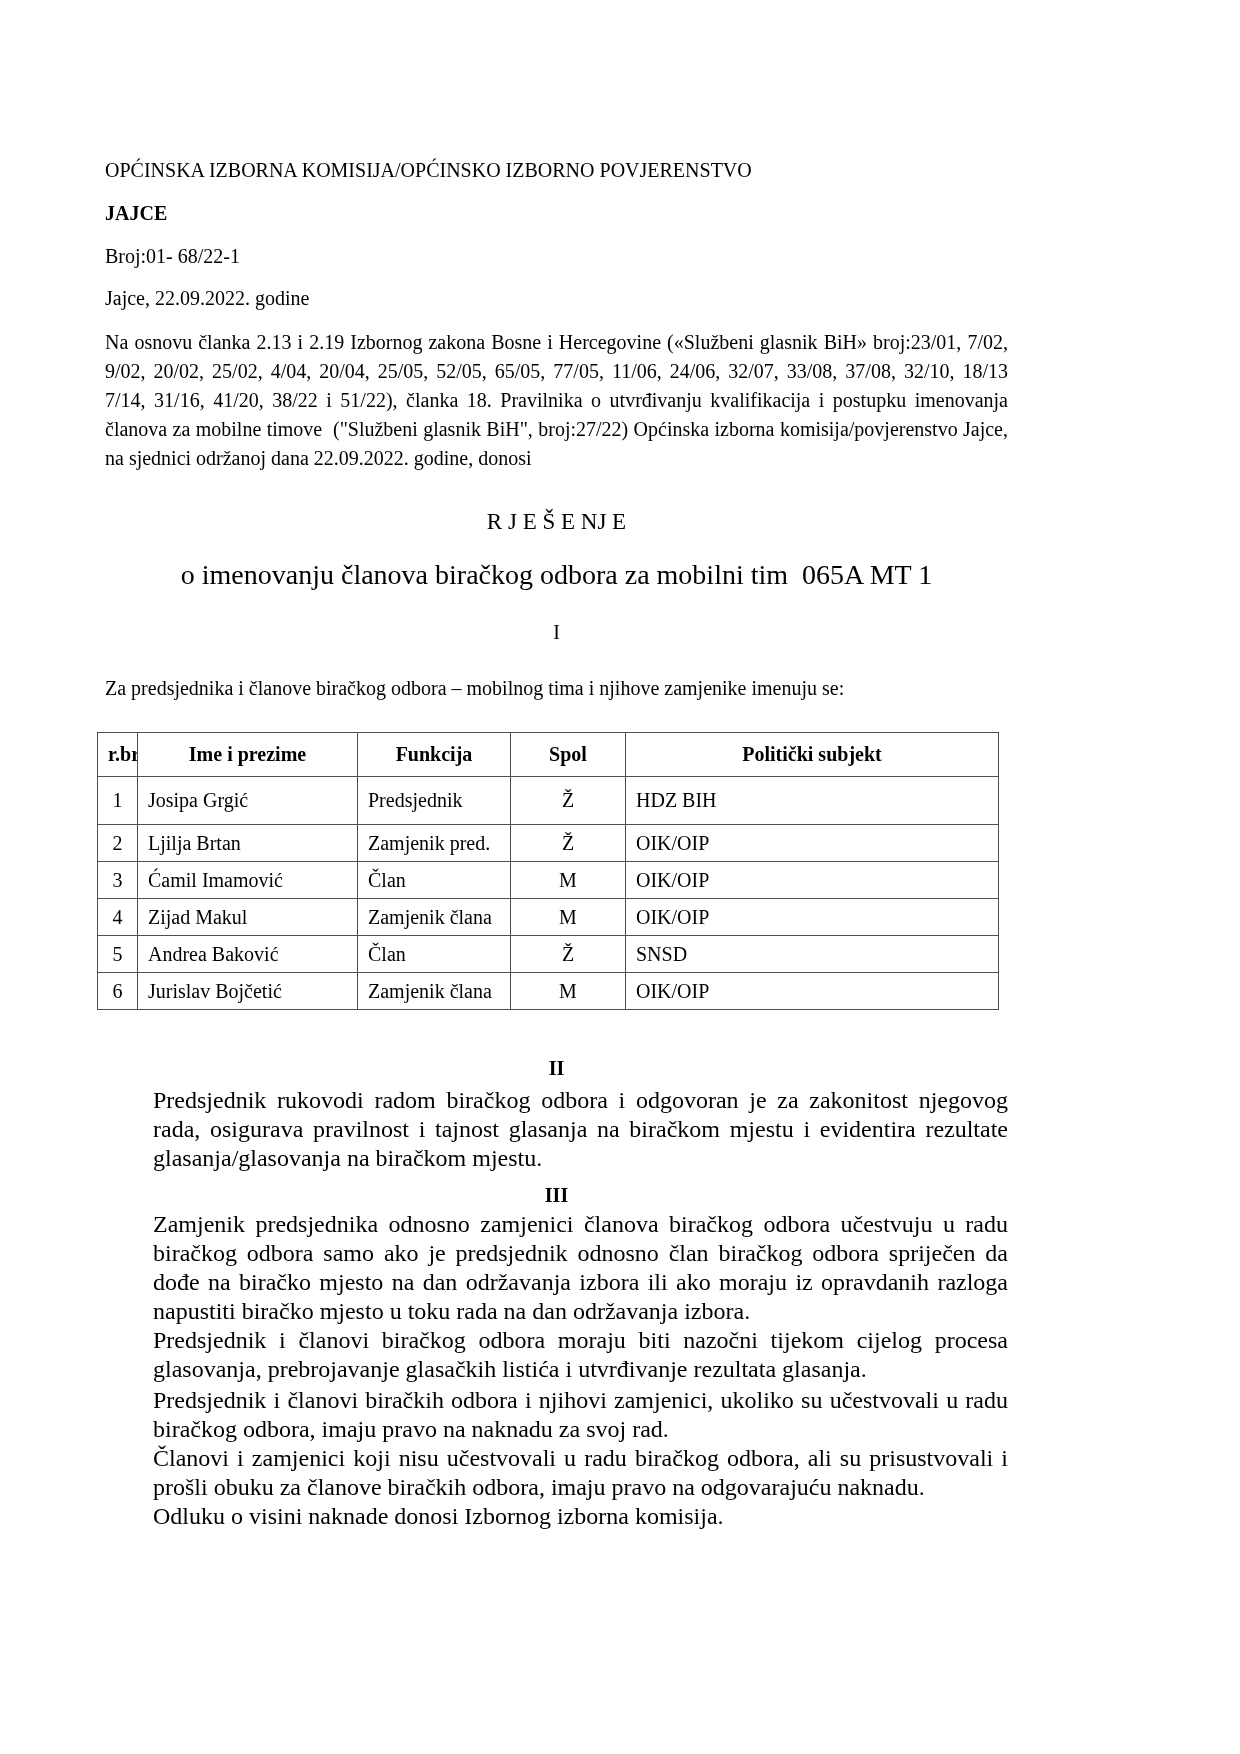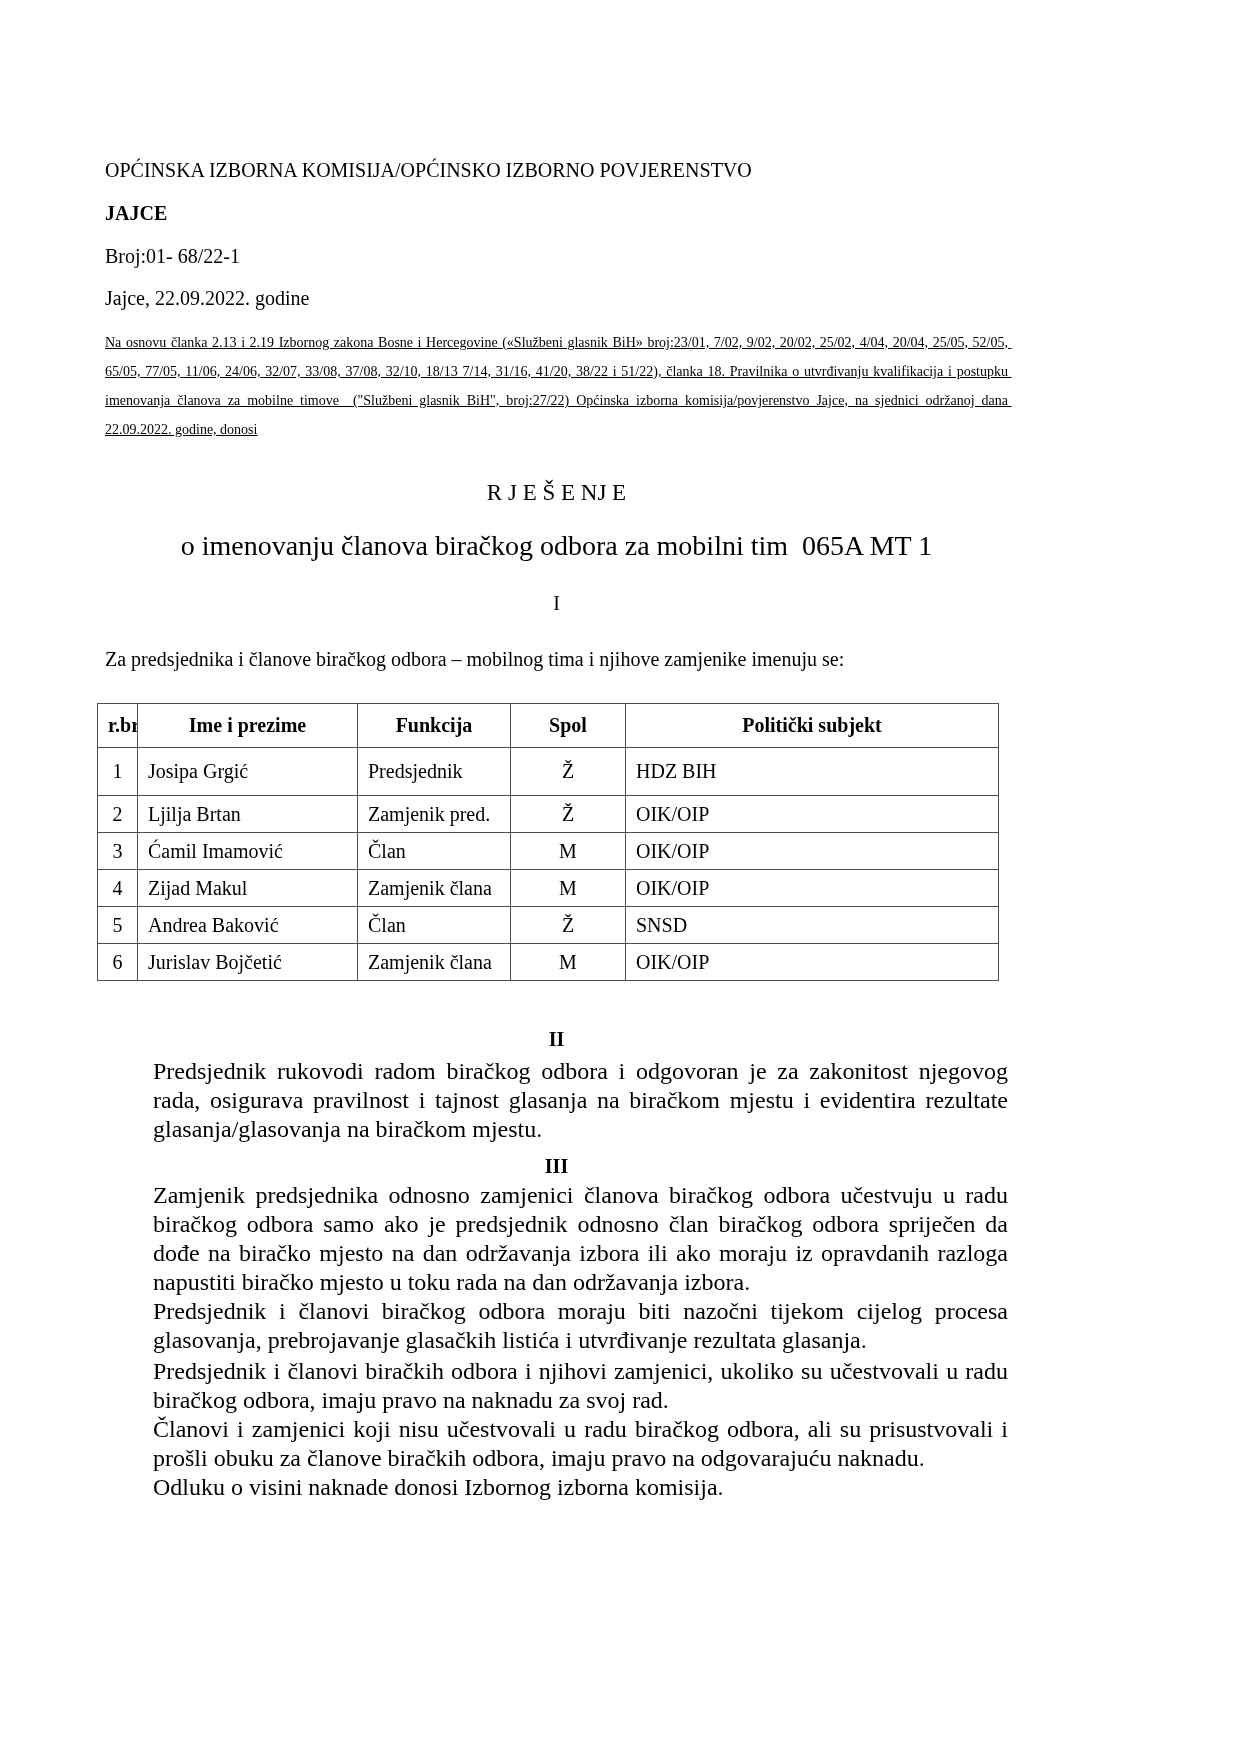--- a/index.html
+++ b/index.html
@@ -28,25 +28,24 @@
   }
   .org-line { margin-top: 0; }
   .municipality {
     font-weight: bold;
     margin-top: 14px;
   }
   .number-line { margin-top: 14px; }
   .date-line { margin-top: 13px; }
   .preamble {
     margin-top: 15px;
-    font-size: 14px;
+    font-size: 20px;
     line-height: 29px;
     text-align: justify;
     white-space: pre-wrap;
-    text-decoration: underline;
   }
   .doc-title {
     margin-top: 34px;
     text-align: center;
     font-size: 23px;
     line-height: 30px;
   }
   .doc-subtitle {
     margin-top: 5px;
     text-align: center;

